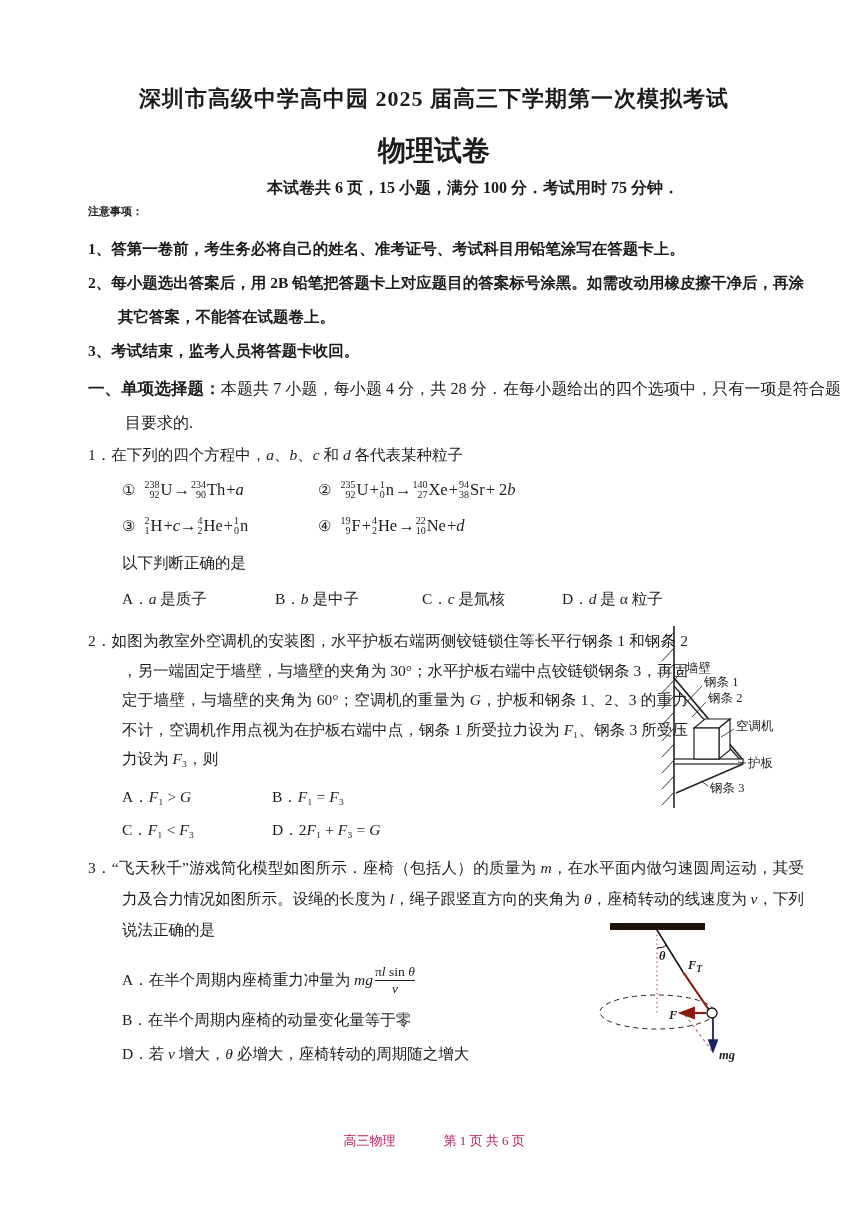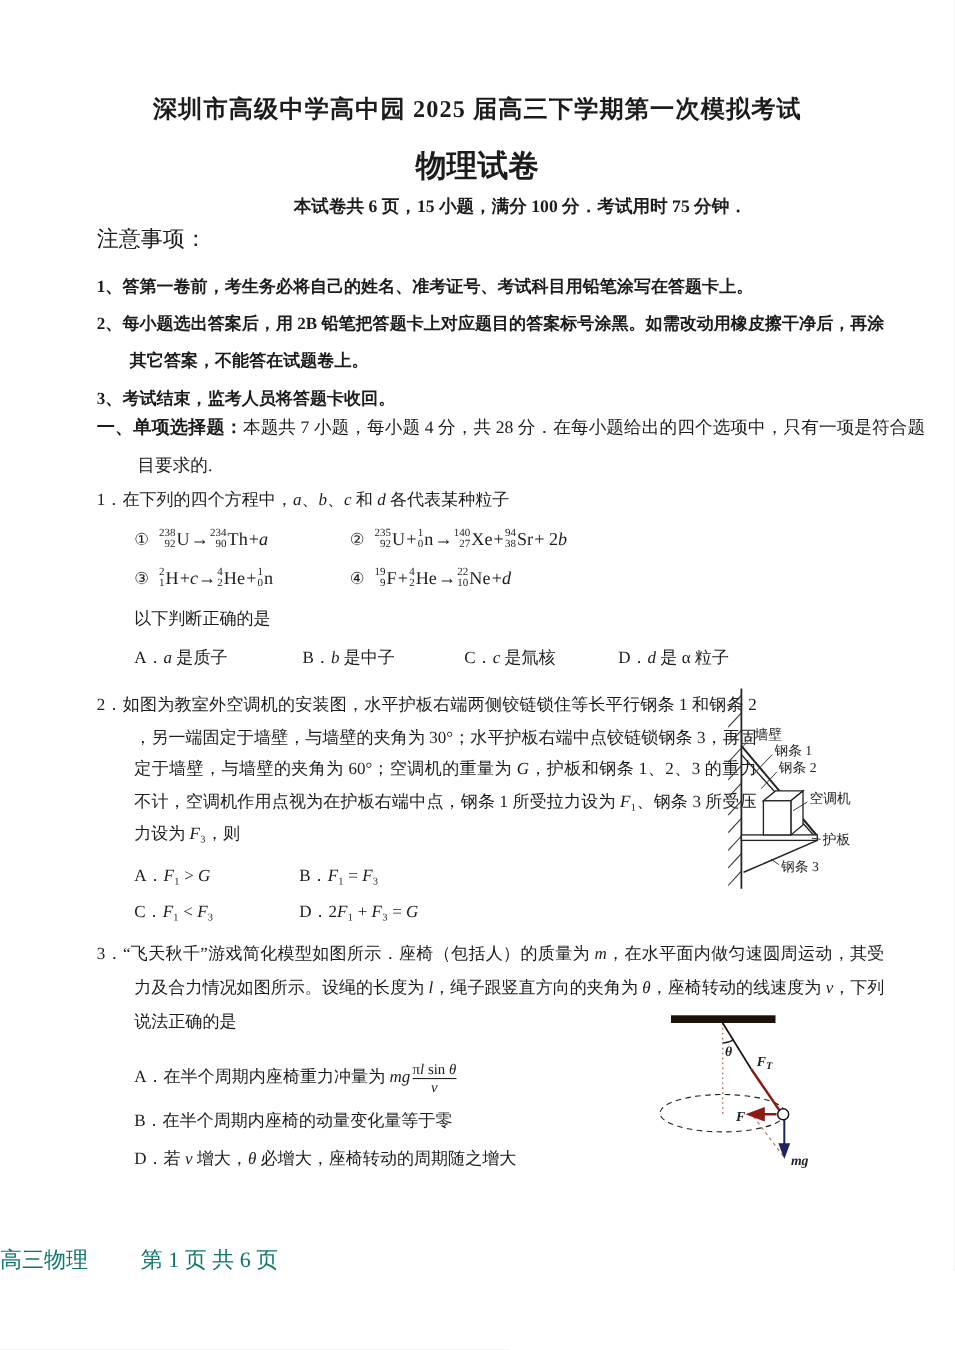--- a/index.html
+++ b/index.html
@@ -7,21 +7,21 @@
     position:relative;width:868px;height:1227px;margin:0 auto;
     background:#ffffff;overflow:hidden;
     font-family:"Liberation Serif","DejaVu Serif",serif;
     color:#1c1c1c;
   }
   .abs{position:absolute;}
   .title{top:84px;left:0;width:100%;text-align:center;font-size:22px;font-weight:bold;letter-spacing:1px;margin:0;}
   .subtitle{top:132px;left:0;width:100%;text-align:center;font-size:28px;font-weight:bold;margin:0;}
   .info{top:178px;left:0;width:100%;text-align:center;font-size:16px;font-weight:bold;padding-left:39px;}
   .notices{top:204px;left:88px;width:716px;}
-  .notices-heading{font-size:20px;font-weight:normal;margin-bottom:13px;}
+  .notices-heading{font-size:11px;font-weight:bold;margin-bottom:13px;}
   .note{font-size:15.5px;font-weight:bold;line-height:34px;padding-left:30px;text-indent:-30px;text-align:justify;}
   .section-head{top:372px;left:88px;width:716px;font-size:16px;line-height:34px;padding-left:37px;text-indent:-37px;text-align:justify;}
   .section-head b{font-size:16.5px;}
   .q{font-size:15.5px;}
   .q1{top:440px;left:88px;width:724px;}
   .q-stem{line-height:30px;padding-left:34px;text-indent:-34px;text-align:justify;}
   .eq-grid{display:grid;grid-template-columns:196px auto;row-gap:16px;margin:10px 0 0 34px;justify-content:start;}
   .eq{display:flex;align-items:center;font-size:16.5px;}
   .eq .eq-label{margin-right:8px;font-size:15px;}
   .nuclide{display:inline-flex;align-items:center;margin:0 1px;}
@@ -36,21 +36,21 @@
   .q3 .q-stem{line-height:31px;}
   .q3-opts{margin:12px 0 0 34px;width:500px;}
   .q3-opt{line-height:34px;}
   .q3-opt-a{display:flex;align-items:center;min-height:46px;line-height:24px;}
   .frac{display:inline-flex;flex-direction:column;align-items:center;vertical-align:middle;font-size:13.5px;line-height:16px;margin-left:2px;}
   .frac .den{border-top:1px solid #222;align-self:stretch;text-align:center;padding:0 6px;}
   .fig{position:absolute;}
   .fig2{left:560px;top:-8px;}
   .fig3{left:497px;top:60px;}
   .fig text{font-size:12.5px;fill:#222;font-family:"Liberation Serif","DejaVu Serif",serif;}
-  .footer{top:1132px;left:0;width:100%;display:flex;gap:48px;font-size:20px;color:#0f766e;}
+  .footer{top:1132px;left:0;width:100%;display:flex;justify-content:center;gap:48px;font-size:13px;color:#be185d;}
   i{font-style:italic;}
 </style>
 </head>
 <body>
 
 <div class="page">
 
   <h1 class="abs title">深圳市高级中学高中园 2025 届高三下学期第一次模拟考试</h1>
   <h2 class="abs subtitle">物理试卷</h2>
   <div class="abs info">本试卷共 6 页，15 小题，满分 100 分．考试用时 75 分钟．</div>

